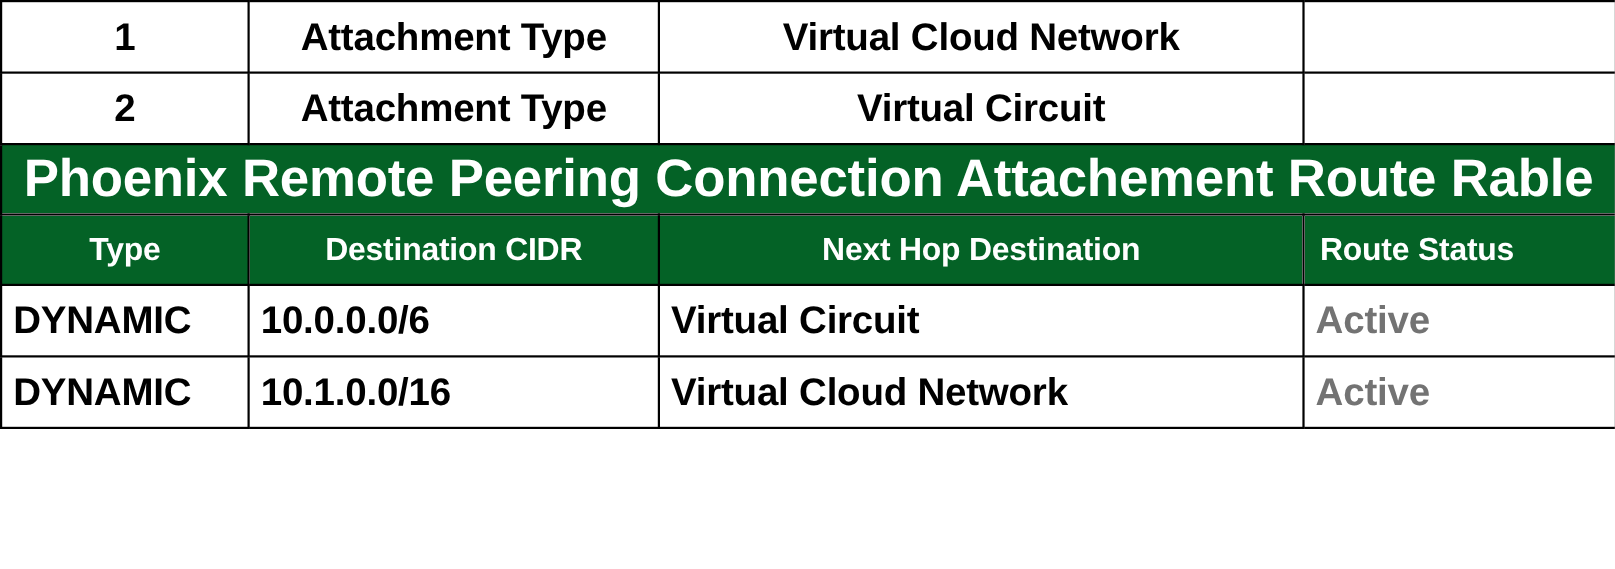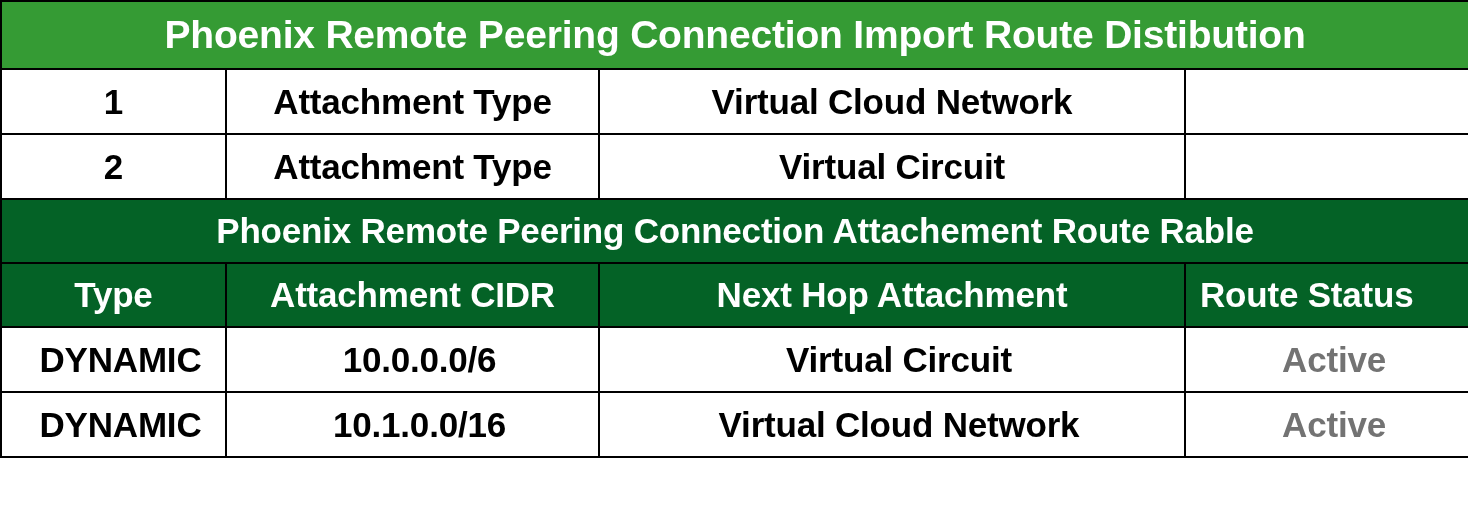--- a/index.html
+++ b/index.html
@@ -48,82 +48,79 @@
     color: #ffffff;
     text-align: center;
     font-size: 39px;
     height: 66px;
     line-height: 66px;
   }
   .title-dark {
     background: #046226;
     color: #ffffff;
     text-align: center;
-    font-size: 35px;
+    font-size: 48px;
     height: 62px;
     line-height: 62px;
   }
 
   
   .hdr-light {
     background: #359B34;
     color: #ffffff;
     text-align: center;
     font-size: 35px;
     height: 62px;
     line-height: 62px;
   }
   .hdr-dark {
     background: #046226;
     color: #ffffff;
     text-align: center;
-    font-size: 35px;
+    font-size: 29px;
     height: 62px;
     line-height: 62px;
   }
   .hdr-dark.left {
     text-align: left;
     padding-left: 14px;
   }
 
   
   .cell {
     background: #ffffff;
     color: #000000;
     font-size: 35px;
     height: 63px;
     line-height: 63px;
     text-align: center;
   }
   .cell.left {
-    text-align: center;
-    padding-left: 22px;
+    text-align: left;
+    padding-left: 10px;
     border-radius: 27px;
   }
   .cell.blank { }
   .status-active {
     color: #737373;
   }
 </style>
 </head>
 <body>
 
 <div class="sheet">
   <table class="grid">
     <colgroup>
       <col class="col-a">
         <col class="col-b">
         <col class="col-c">
         <col class="col-d">
     </colgroup>
     <tbody>
 
-      <tr>
-        <td class="title-light" colspan="4">Phoenix Remote Peering Connection Import Route Distibution</td>
-      </tr>
 
 
       <tr>
         <td class="cell">1</td>
         <td class="cell">Attachment Type</td>
         <td class="cell">Virtual Cloud Network</td>
         <td class="cell blank"></td>
       </tr>
 
       <tr>
@@ -132,22 +129,22 @@
         <td class="cell">Virtual Circuit</td>
         <td class="cell blank"></td>
       </tr>
 
       <tr>
         <td class="title-dark" colspan="4">Phoenix Remote Peering Connection Attachement Route Rable</td>
       </tr>
 
       <tr>
         <td class="hdr-dark">Type</td>
-        <td class="hdr-dark">Attachment CIDR</td>
-        <td class="hdr-dark">Next Hop Attachment</td>
+        <td class="hdr-dark">Destination CIDR</td>
+        <td class="hdr-dark">Next Hop Destination</td>
         <td class="hdr-dark left">Route Status</td>
       </tr>
 
       <tr>
         <td class="cell left">DYNAMIC</td>
         <td class="cell left">10.0.0.0/6</td>
         <td class="cell left">Virtual Circuit</td>
         <td class="cell left status-active">Active</td>
       </tr>
 

